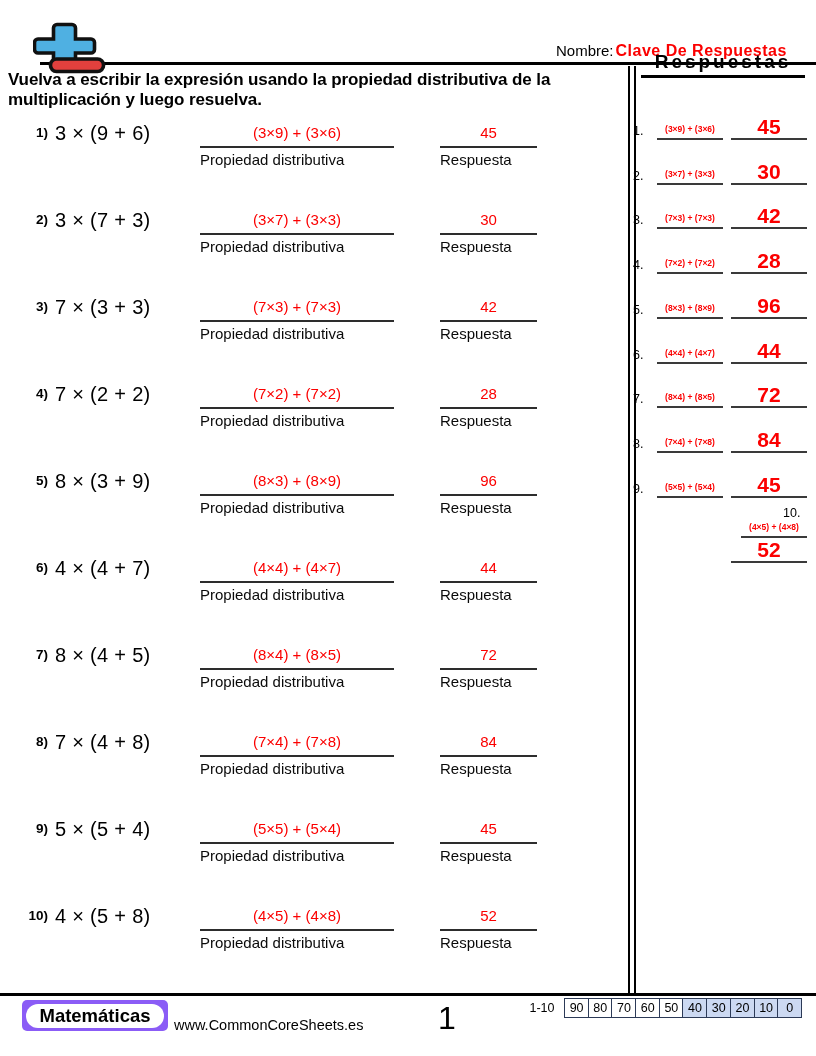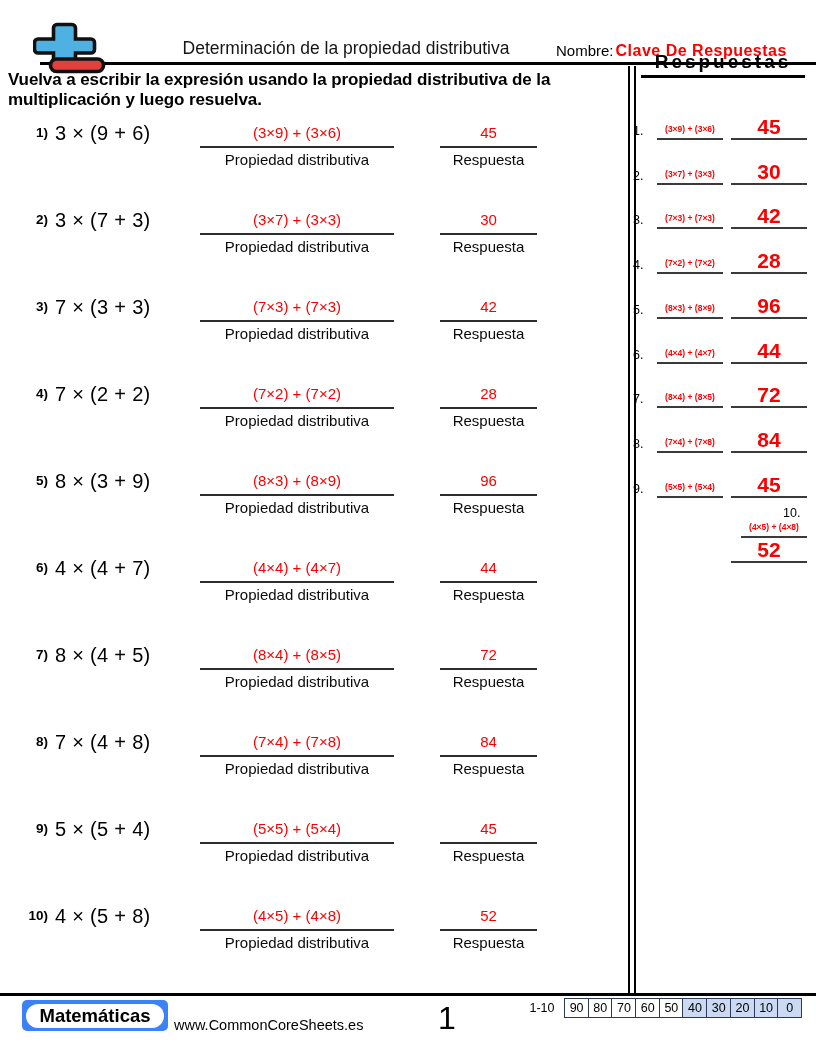--- a/index.html
+++ b/index.html
@@ -28,42 +28,42 @@
   .problem-row { position:absolute; left:0; width:622px; height:72px; }
   .p-num  { position:absolute; left:8px; top:7px; width:40px; text-align:right;
             font-weight:bold; font-size:13.5px; }
   .p-expr { position:absolute; left:55px; top:2px; font-size:20px; line-height:26px;
             letter-spacing:0.3px; white-space:nowrap; }
   .p-field { position:absolute; top:4px; }
   .f-dist { left:200px; width:194px; }
   .f-ans  { left:440px; width:97px; }
   .f-value { text-align:center; font-size:15px; line-height:22px; color:var(--red);
              border-bottom:2.5px solid #2d2d2d; padding-bottom:1.5px; white-space:nowrap; }
-  .f-label { text-align:center; font-size:15px; line-height:17px; padding-top:3px; color:#0a0a0a; }
+  .f-label { text-align:left; font-size:15px; line-height:17px; padding-top:3px; color:#0a0a0a; }
 
   
   .separator { left:628px; top:66px; width:8px; height:927px;
                border-left:2.5px solid #000; border-right:2.5px solid #000; }
   .answers-title { left:641px; top:51px; width:164px; text-align:center;
                    font-size:19px; font-weight:bold; letter-spacing:3px;
                    border-bottom:3px solid #000; padding-bottom:2px; white-space:nowrap; }
   #answers-mount { position:absolute; left:631px; top:104px; width:178px; height:500px; }
   .a-item { position:absolute; left:0; width:176px; height:36px;
             display:flex; align-items:flex-end; }
   .a-num  { width:26px; font-size:12.5px; padding:0 0 2px 2px; }
   .a-expr { width:66px; border-bottom:2px solid #3a3a3a; text-align:center;
             font-size:8.5px; font-weight:bold; color:var(--red);
             padding-bottom:4px; white-space:nowrap; }
   .a-gap  { width:8px; }
   .a-val  { width:76px; border-bottom:2px solid #3a3a3a; text-align:center;
             font-size:21px; line-height:23px; font-weight:bold; color:var(--red); }
 
   
   .footer-rule { left:0; top:993px; width:816px; height:3px; background:#000; }
-  .brand-badge { left:22px; top:1000px; width:146px; height:31px; background:#3b82f6; border-radius:5px; }
+  .brand-badge { left:22px; top:1000px; width:146px; height:31px; background:#8b5cf6; border-radius:5px; }
   .brand-pill { position:absolute; left:4px; top:3.5px; right:4px; bottom:3.5px;
                 background:#fff; border-radius:13px; display:flex; align-items:center;
                 justify-content:center; font-weight:bold; font-size:18.5px; color:#000; }
   .website { left:174px; top:1017px; font-size:14.5px; white-space:nowrap; }
   .page-number { left:397px; top:1001px; width:100px; text-align:center; font-size:32px; line-height:34px; }
   .score-label { left:524px; top:1001px; width:36px; text-align:center; font-size:12.5px; }
   #score-mount { position:absolute; left:564px; top:998px; display:flex; }
   .score-box { width:25.2px; height:20px; border:1.5px solid #2c3a57; margin-left:-1.5px;
                display:flex; align-items:center; justify-content:center;
                font-size:12.5px; background:#fff; }
@@ -73,21 +73,20 @@
 </head>
 <body>
 
 <div id="page" style="--red: #fb0000; --hl: #ccd9f2;">
 
   <div class="abs header-rule"></div>
   <svg class="abs logo-svg" width="76" height="54" viewBox="0 0 76 54">
     <path id="logo-plus" fill="#4fb0e2" stroke="#111" stroke-width="3.6" d="M24 3.5 h15 a3.5 3.5 0 0 1 3.5 3.5 v11 h15.5 a3.5 3.5 0 0 1 3.5 3.5 v7 a3.5 3.5 0 0 1 -3.5 3.5 H42.5 v10.5 a3.5 3.5 0 0 1 -3.5 3.5 h-15 a3.5 3.5 0 0 1 -3.5 -3.5 V32 H5 a3.5 3.5 0 0 1 -3.5 -3.5 v-7 A3.5 3.5 0 0 1 5 18 h15.5 V7 a3.5 3.5 0 0 1 3.5 -3.5 z"></path>
     <rect id="logo-minus" x="17.5" y="38" width="53" height="12.5" rx="6" fill="#e2403d" stroke="#111" stroke-width="3.6"></rect>
   </svg>
-  <div class="abs page-title">Determinación de la propiedad distributiva</div>
   <div class="abs name-row">
     <span>Nombre:</span>
     <span class="name-value">Clave De Respuestas</span>
   </div>
   <div class="abs instructions">Vuelva a escribir la expresión usando la propiedad distributiva de la multiplicación y luego resuelva.</div>
 
   <div id="problems-mount">
   <div class="problem-row" style="top: 118px;">
     <div class="p-num">1)</div>
     <div class="p-expr">3 × (9 + 6)</div>

